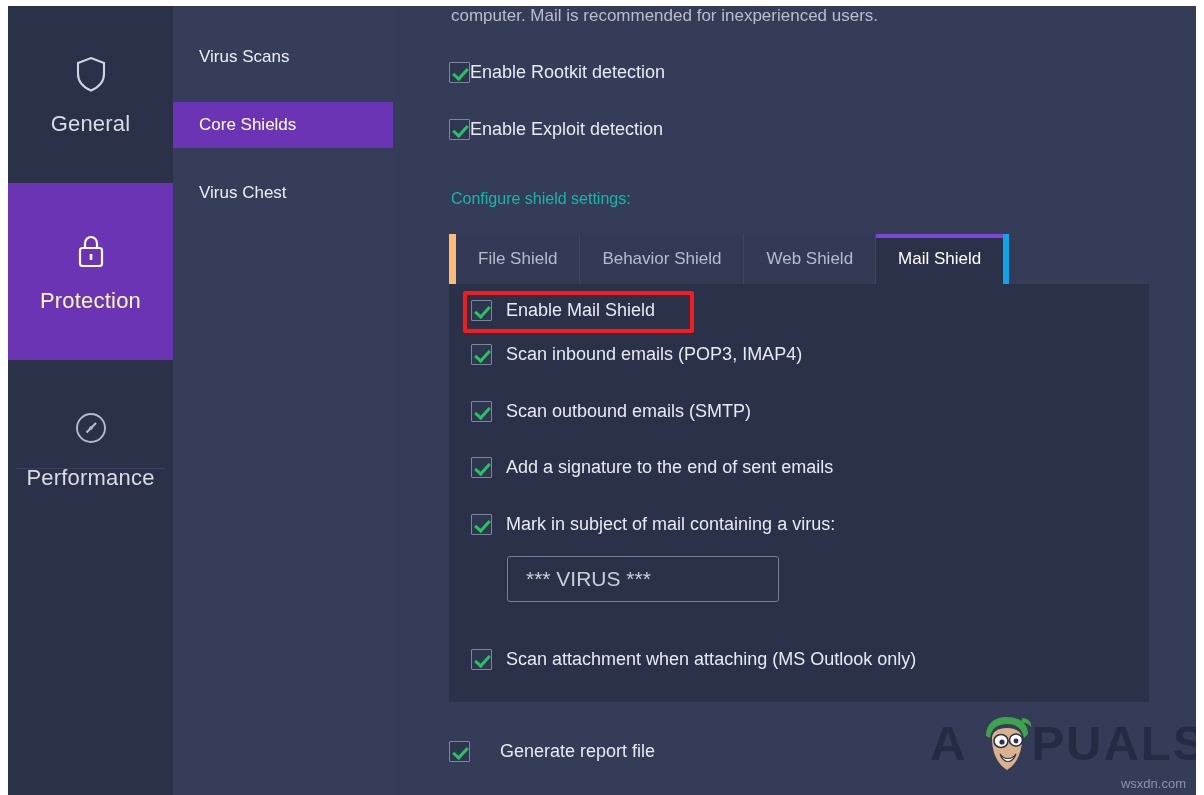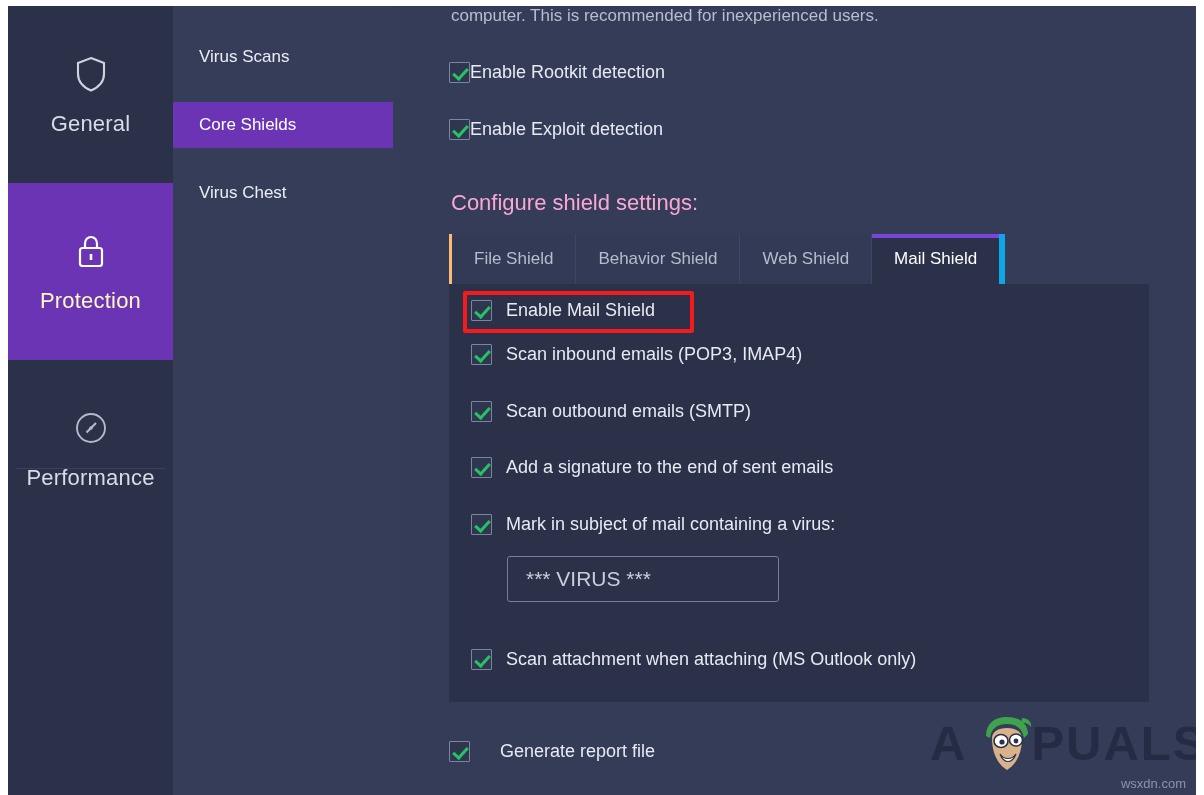--- a/index.html
+++ b/index.html
@@ -157,22 +157,22 @@
 
   .opt-label {
     font-size: 18px;
     color: #e8eaf2;
   }
 
   .section-title {
     position: absolute;
     left: 58px;
     top: 184px;
-    font-size: 22px;
-    color: #f9a8d4;
+    font-size: 16px;
+    color: #14b8a6;
   }
 
   
   .tabbar {
     position: absolute;
     left: 441px;
     top: 228px;
     width: 700px;
     height: 50px;
     display: flex;
@@ -185,21 +185,21 @@
     align-items: center;
     justify-content: center;
     padding: 0 22px;
     font-size: 17px;
     color: #b7bccc;
     background: #333a56;
     border-right: 1px solid #3e4665;
     cursor: default;
   }
 
-  .tab:first-child { border-left: 3px solid #fdba74; text-align: center; }
+  .tab:first-child { border-left: 7px solid #fdba74; text-align: center; }
 
   .tab.active {
     background: #2b3149;
     color: #ffffff;
     border-right: 6px solid #0ea5e9;
   }
 
   .tab.active::before {
     content: "";
     position: absolute;
@@ -355,21 +355,21 @@
       <div class="nav-item active" style="top:96px">
         <span>Core Shields</span>
       </div>
       <div class="nav-item" style="top:164px">
         <span>Virus Chest</span>
       </div>
     </div>
 
     <div class="content">
 
-      <div class="intro-text">computer. This is recommended for inexperienced users.</div>
+      <div class="intro-text">computer. Mail is recommended for inexperienced users.</div>
 
       <div class="opt-row" style="left:56px; top:56px">
         <span class="cbx"></span>
         <span class="opt-label">Enable Rootkit detection</span>
       </div>
 
       <div class="opt-row" style="left:56px; top:113px">
         <span class="cbx"></span>
         <span class="opt-label">Enable Exploit detection</span>
       </div>

